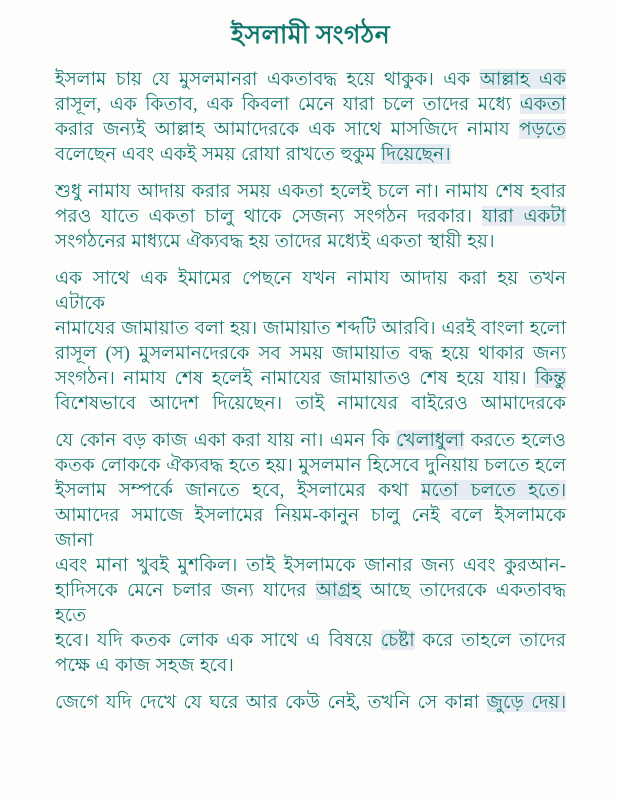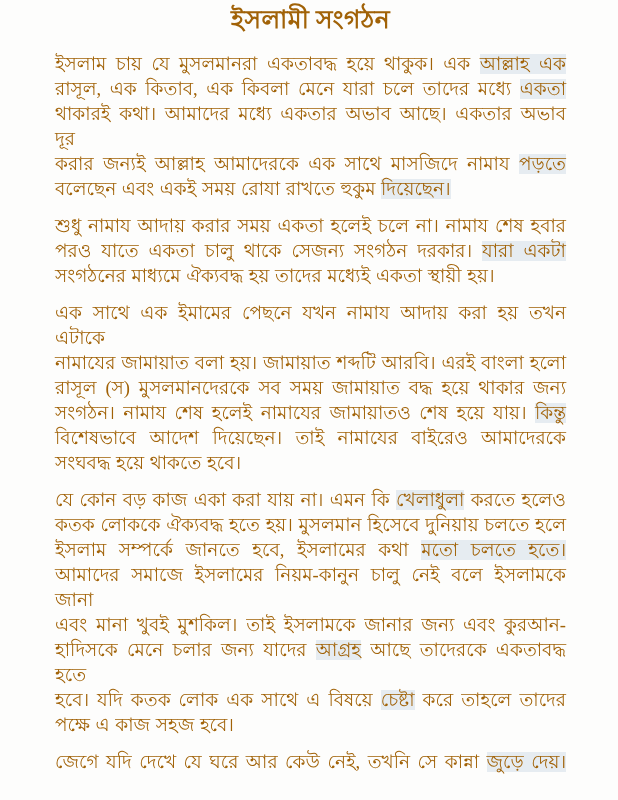--- a/index.html
+++ b/index.html
@@ -6,23 +6,23 @@
     margin: 0;
     padding: 0;
     background: #ffffff;
   }
   .page {
     position: relative;
     width: 618px;
     height: 800px;
     box-sizing: border-box;
     background: #fdfdfc;
-    padding: 3px 52px 0 55px;
+    padding: 18px 52px 0 55px;
     font-family: "Liberation Serif", "DejaVu Serif", serif;
-    color: #a16207;
+    color: #0f766e;
     overflow: hidden;
   }
   .title {
     margin: 0 0 16px 0;
     text-align: center;
     font-size: 25px;
     line-height: 33px;
     font-weight: 700;
     letter-spacing: 0.5px;
   }
@@ -48,36 +48,34 @@
 </head>
 <body>
 
 <div class="page">
   <h1 class="title">ইসলামী সংগঠন</h1>
 
   <div class="body-text">
       <div class="paragraph">
         <div class="line"><span>ইসলাম চায় যে মুসলমানরা একতাবদ্ধ হয়ে থাকুক। এক </span><span class="smudge">আল্লাহ এক</span></div>
         <div class="line"><span>রাসূল, এক কিতাব, এক কিবলা মেনে যারা চলে তাদের মধ্যে </span><span class="smudge">একতা</span></div>
-        <div class="line"><span>থাকারই কথা। আমাদের মধ্যে একতার অভাব আছে। একতার অভাব দূর</span></div>
         <div class="line"><span>করার জন্যই আল্লাহ আমাদেরকে এক সাথে মাসজিদে নামায </span><span class="smudge">পড়তে</span></div>
         <div class="line last"><span>বলেছেন এবং একই সময় রোযা রাখতে হুকুম </span><span class="smudge">দিয়েছেন।</span></div>
       </div>
       <div class="paragraph">
         <div class="line"><span>শুধু নামায আদায় করার সময় একতা হলেই চলে না। নামায শেষ হবার</span></div>
         <div class="line"><span>পরও যাতে একতা চালু থাকে সেজন্য সংগঠন দরকার। </span><span class="smudge">যারা একটা</span></div>
         <div class="line last"><span>সংগঠনের মাধ্যমে ঐক্যবদ্ধ হয় তাদের মধ্যেই একতা স্থায়ী হয়।</span></div>
       </div>
       <div class="paragraph">
         <div class="line"><span>এক সাথে এক ইমামের পেছনে যখন নামায আদায় করা হয় তখন এটাকে</span></div>
         <div class="line"><span>নামাযের জামায়াত বলা হয়। জামায়াত শব্দটি আরবি। এরই বাংলা হলো</span></div>
         <div class="line"><span>রাসূল (স) মুসলমানদেরকে সব সময় জামায়াত বদ্ধ হয়ে থাকার জন্য</span></div>
         <div class="line"><span>সংগঠন। নামায শেষ হলেই নামাযের জামায়াতও শেষ হয়ে যায়। </span><span class="smudge">কিন্তু</span></div>
         <div class="line"><span>বিশেষভাবে আদেশ দিয়েছেন। তাই নামাযের বাইরেও আমাদেরকে</span></div>
-        <div class="line last"><span>সংঘবদ্ধ হয়ে থাকতে হবে।</span></div>
       </div>
       <div class="paragraph">
         <div class="line"><span>যে কোন বড় কাজ একা করা যায় না। এমন কি </span><span class="smudge">খেলাধুলা</span><span> করতে হলেও</span></div>
         <div class="line"><span>কতক লোককে ঐক্যবদ্ধ হতে হয়। মুসলমান হিসেবে দুনিয়ায় চলতে হলে</span></div>
         <div class="line"><span>ইসলাম সম্পর্কে জানতে হবে, ইসলামের কথা </span><span class="smudge">মতো চলতে হতে।</span></div>
         <div class="line"><span>আমাদের সমাজে ইসলামের নিয়ম-কানুন চালু নেই বলে ইসলামকে জানা</span></div>
         <div class="line"><span>এবং মানা খুবই মুশকিল। তাই ইসলামকে জানার জন্য এবং কুরআন-</span></div>
         <div class="line"><span>হাদিসকে মেনে চলার জন্য যাদের </span><span class="smudge">আগ্রহ</span><span> আছে তাদেরকে একতাবদ্ধ হতে</span></div>
         <div class="line"><span>হবে। যদি কতক লোক এক সাথে এ বিষয়ে </span><span class="smudge">চেষ্টা</span><span> করে তাহলে তাদের</span></div>
         <div class="line last"><span>পক্ষে এ কাজ সহজ হবে।</span></div>

